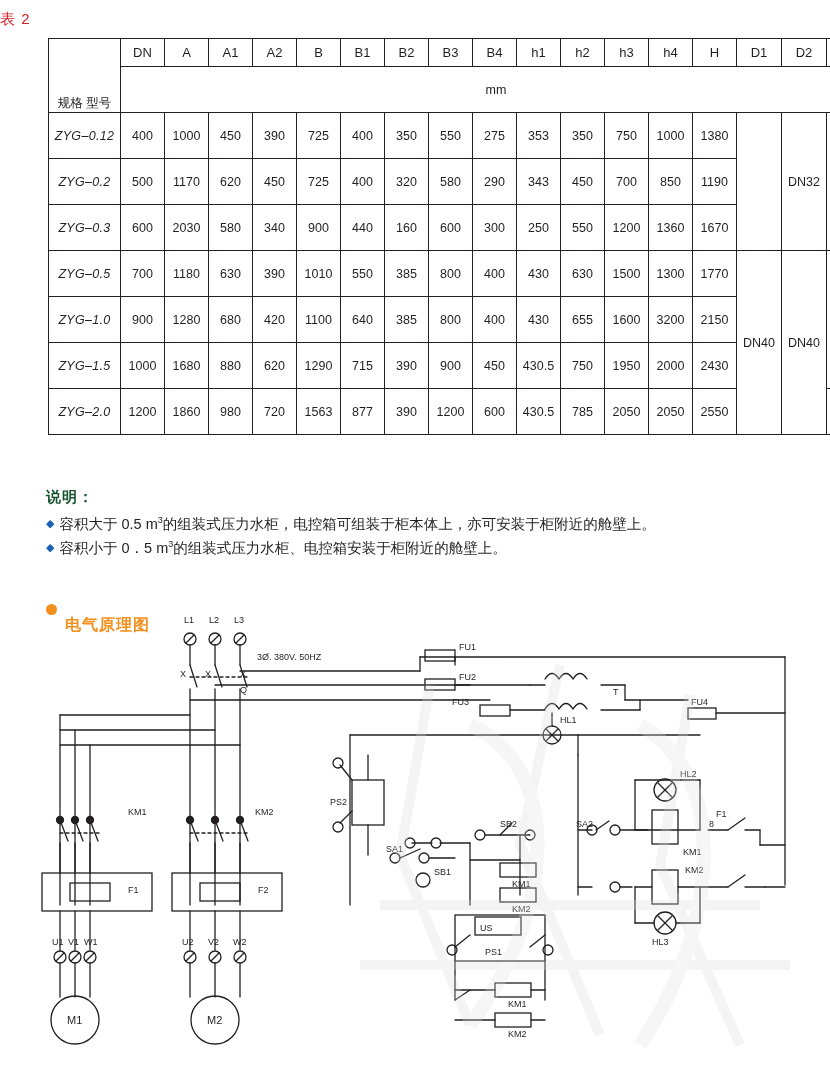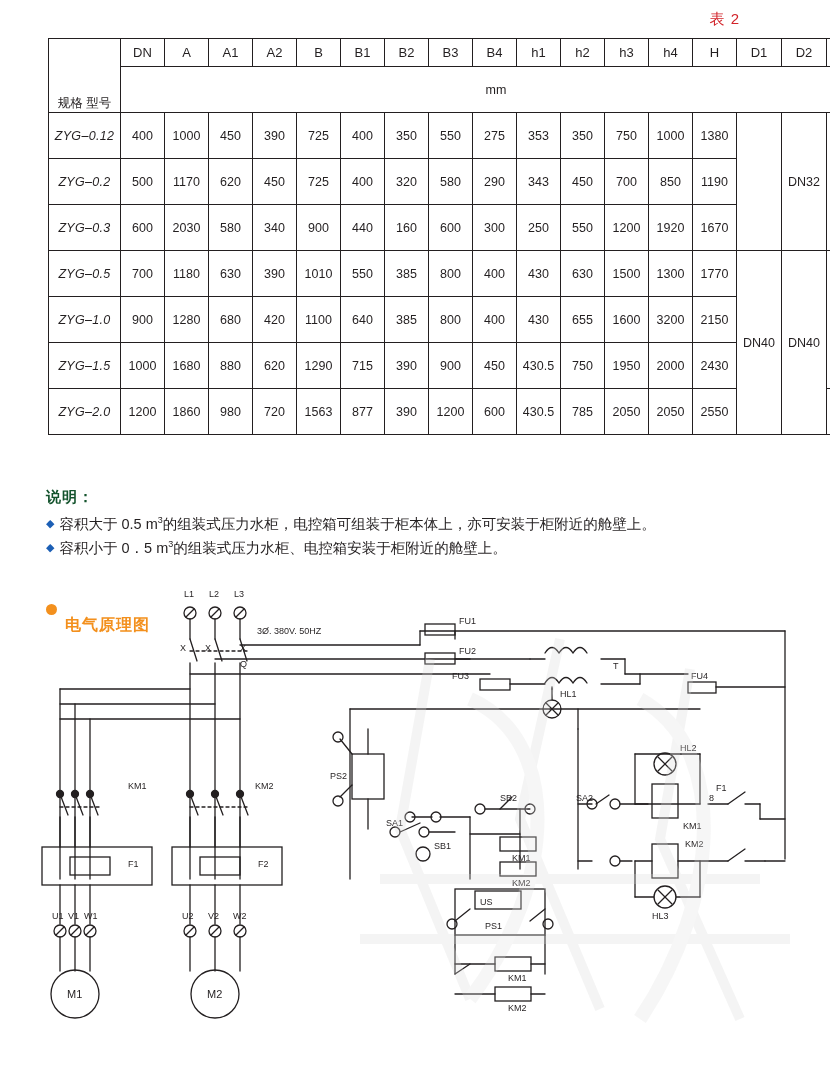--- a/index.html
+++ b/index.html
@@ -14,21 +14,21 @@
     height: 1067px;
     overflow: hidden;
     background: #ffffff;
   }
   
   .table-caption {
     position: absolute;
     top: 10px;
     left: 0;
     width: 740px;
-    text-align: right;
+    text-align: left;
     font-size: 15px;
     color: #d2232a;
     letter-spacing: 1px;
   }
   
   .spec-table-wrap {
     position: absolute;
     top: 38px;
     left: 48px;
     width: 730px;
@@ -119,21 +119,21 @@
     color: #f3901d;
     font-size: 16px;
     font-weight: bold;
     letter-spacing: 1px;
     margin-top: 32px;
   }
 
   
   .diagram {
     position: absolute;
-    top: 579px;
+    top: 605px;
     left: 0;
     width: 830px;
     height: 462px;
   }
   .wm {
     position: absolute;
     top: 0; left: 0;
     width: 830px; height: 462px;
     opacity: 0.28;
   }
@@ -240,21 +240,21 @@
         <td>580</td>
         <td>340</td>
         <td>900</td>
         <td>440</td>
         <td>160</td>
         <td>600</td>
         <td>300</td>
         <td>250</td>
         <td>550</td>
         <td>1200</td>
-        <td>1920</td>
+        <td>1360</td>
         <td>1670</td>
       </tr>
 
       <tr>
         <td class="modelcell">ZYG–0.5</td>
         <td>700</td>
         <td>1180</td>
         <td>630</td>
         <td>390</td>
         <td>1010</td>

